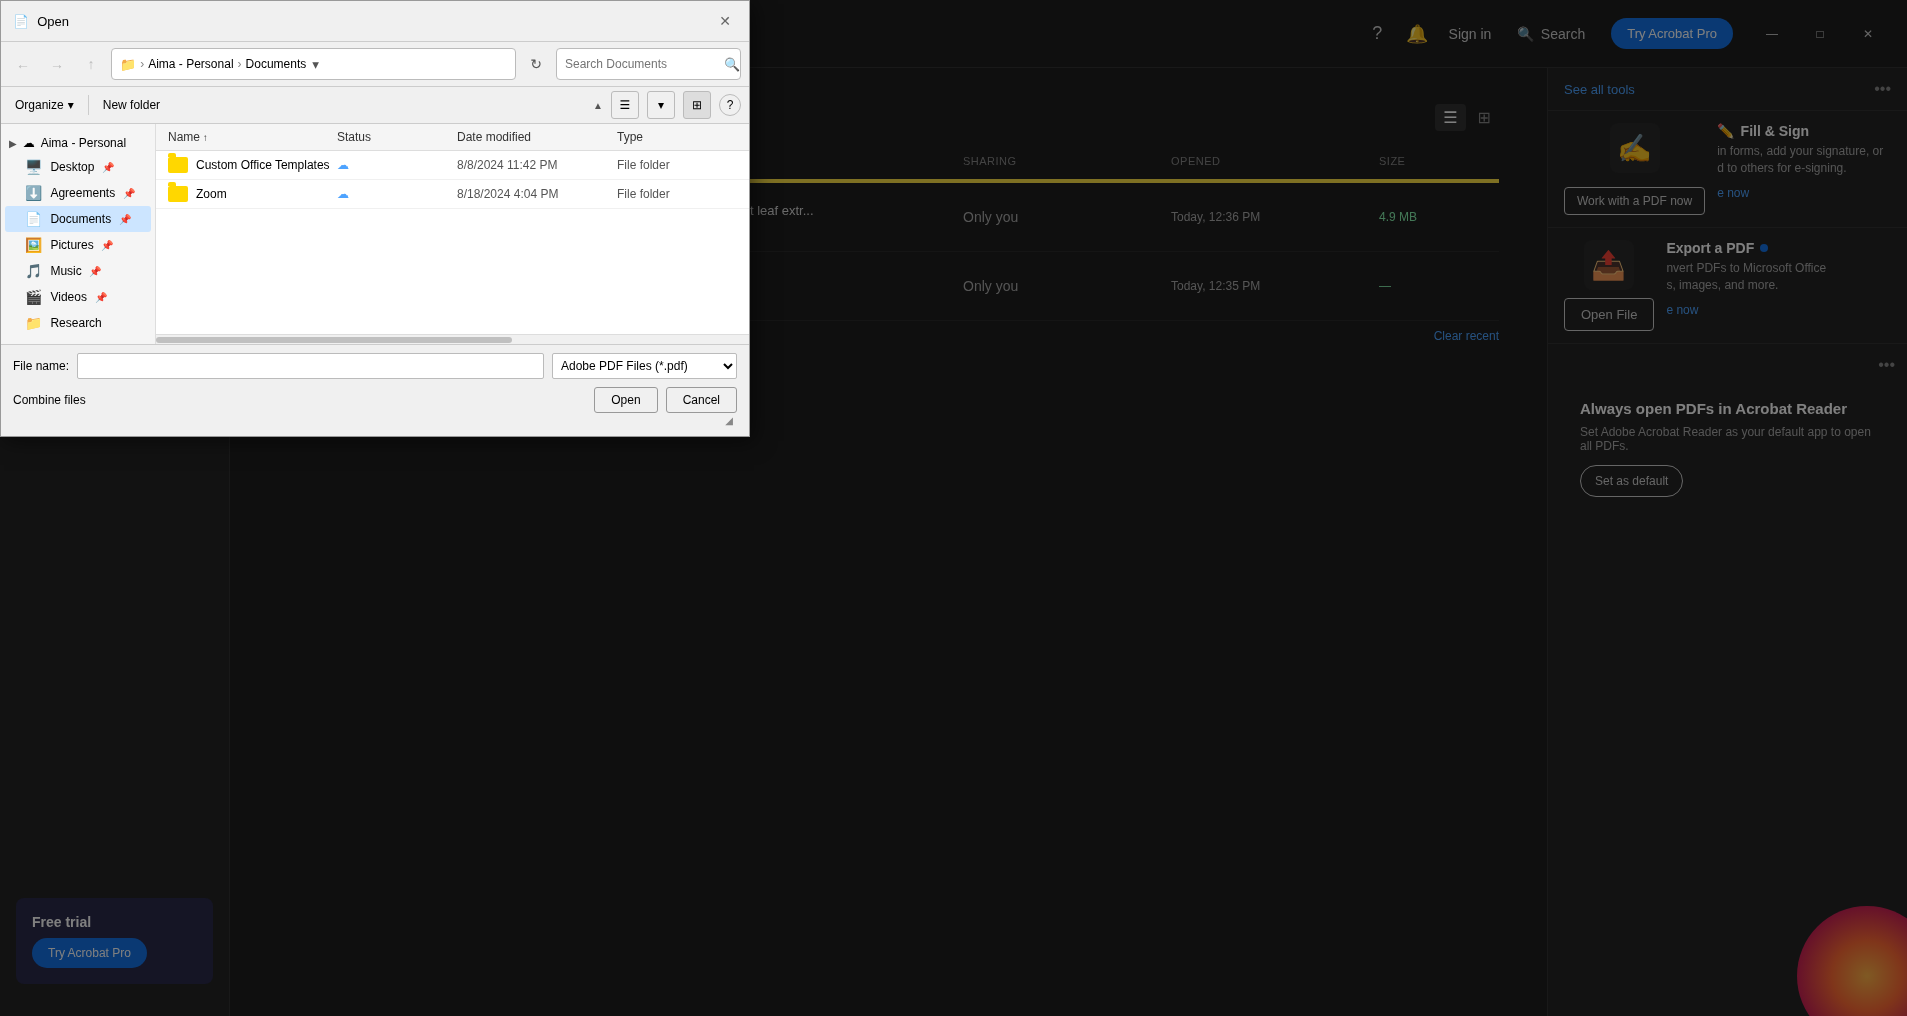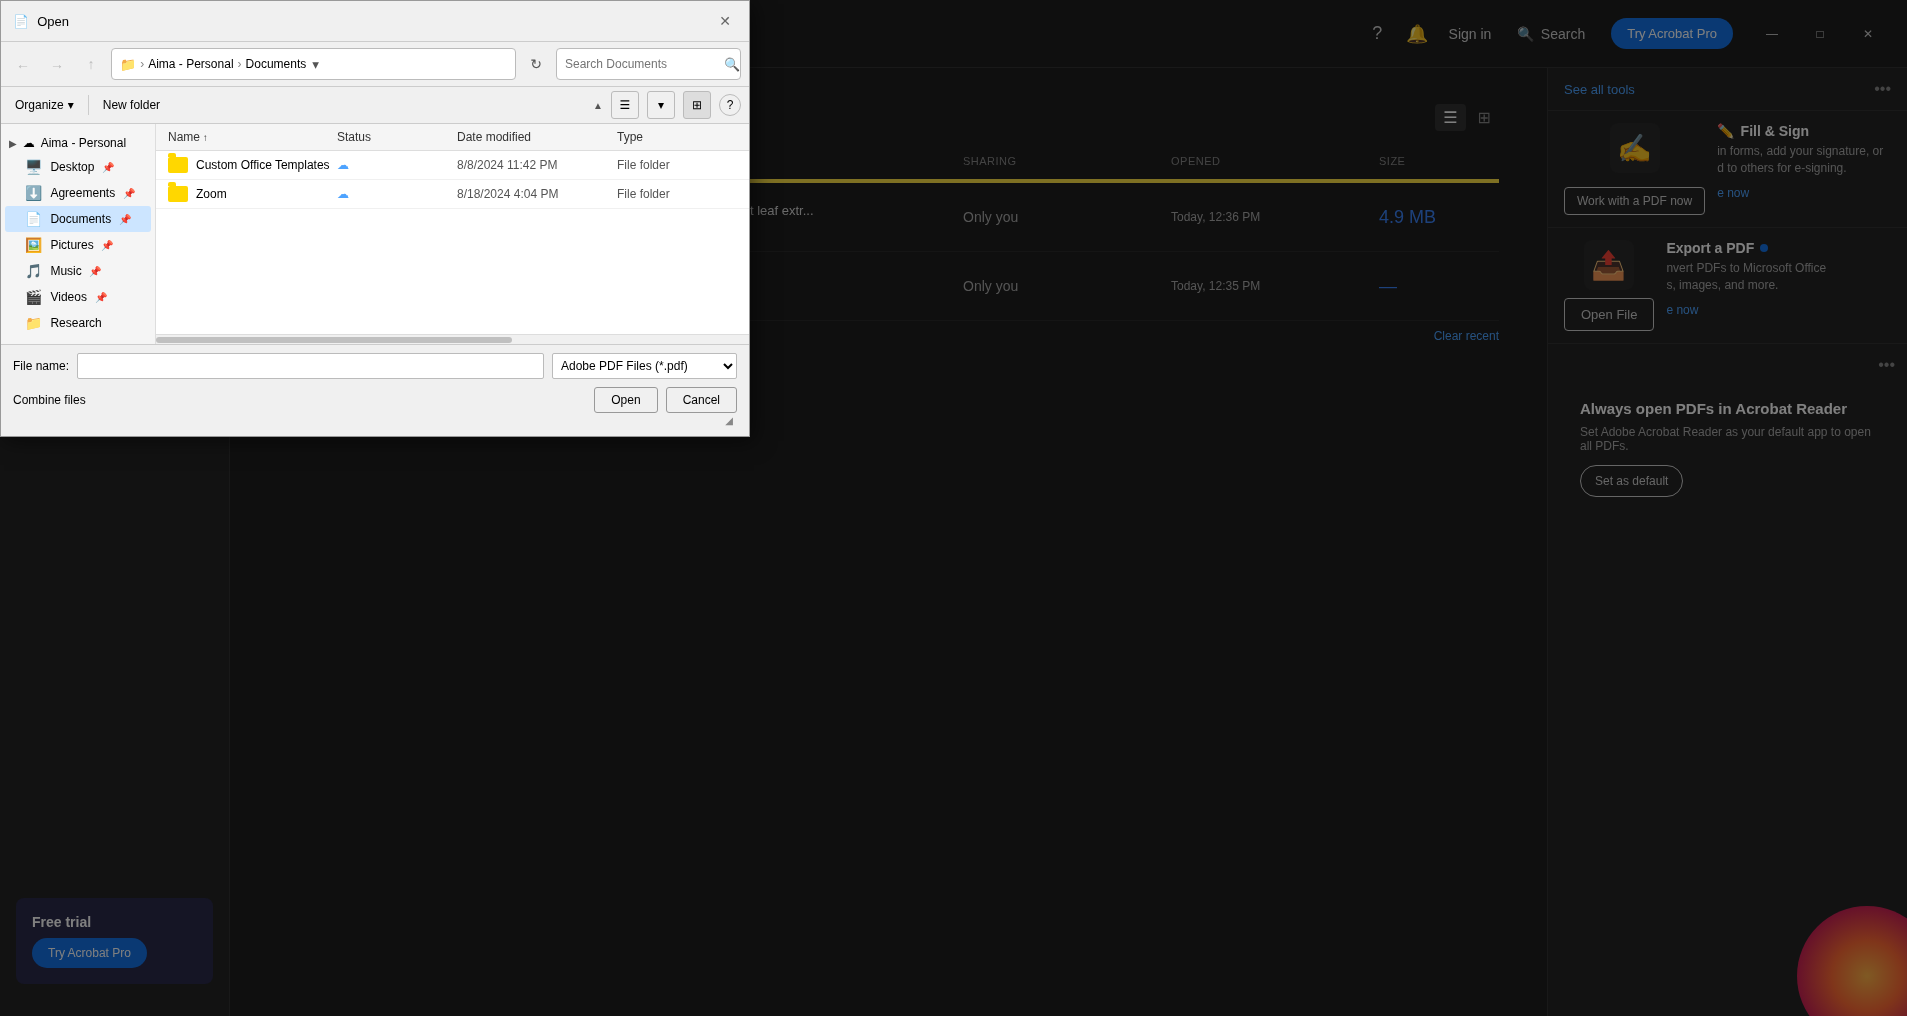--- a/index.html
+++ b/index.html
@@ -333,21 +333,21 @@
       text-overflow: ellipsis;
       max-width: 500px;
     }
     .file-type-tag {
       font-size: 10px;
       color: #888;
       margin-top: 2px;
     }
     .sharing-text { font-size: 14px; color: #aaa; }
     .opened-text { font-size: 12px; color: #aaa; }
-    .size-text { font-size: 18px; color: #3b82f6; }
+    .size-text { font-size: 12px; color: #86efac; }
     .clear-recent {
       color: #4da3ff;
       font-size: 12px;
       cursor: pointer;
       text-align: right;
       padding: 8px 0;
     }
 
     
     .dialog-overlay {

